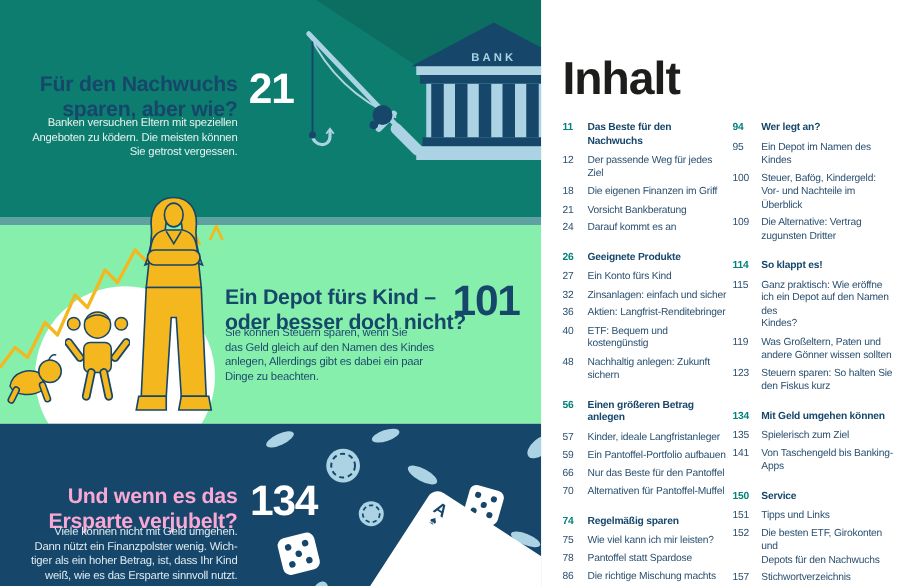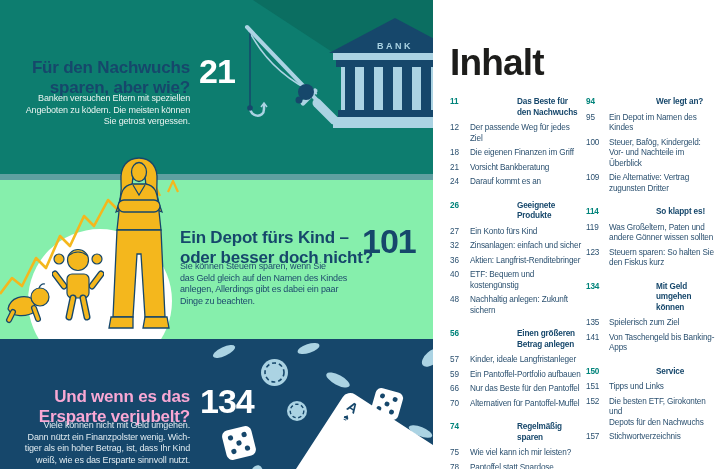--- a/index.html
+++ b/index.html
@@ -46,21 +46,21 @@
   .page{position:relative;width:328px;height:469px;background:#ffffff;box-sizing:border-box;padding:44px 0 0 17px;}
   .page h1{margin:0 0 16px 0;font-size:37px;font-weight:800;color:#1d1d1b;letter-spacing:-0.8px;line-height:1;}
   .toc-cols{display:flex;gap:3px;}
   .toc-col{width:133px;flex:none;}
   .toc-col:last-child{width:130px;}
   .toc-group{margin-bottom:13px;}
   .toc-row{display:flex;margin-bottom:4px;font-size:8.2px;line-height:1.28;letter-spacing:-0.15px;color:#2c5170;}
   .toc-row .num{flex:none;width:20px;}
   .toc-col:last-child .toc-row .num{width:23px;}
   .toc-row .lbl{white-space:pre-line;}
-  .toc-row.head{font-weight:800;margin-bottom:5px;gap:47px;}
+  .toc-row.head{font-weight:800;margin-bottom:5px;}
   .toc-row.head .num{color:#00837a;}
   .toc-row.head .lbl{color:#16476b;}
 </style>
 </head>
 <body>
 
 <div class="left">
 
   <section class="sec sec1">
     <div class="dark-diag"></div>
@@ -328,20 +328,26 @@
             <span class="lbl">Die Alternative: Vertrag
 zugunsten Dritter</span>
           </div>
         </div>
         <div class="toc-group">
           <div class="toc-row head">
             <span class="num">114</span>
             <span class="lbl">So klappt es!</span>
           </div>
           <div class="toc-row">
+            <span class="num">115</span>
+            <span class="lbl">Ganz praktisch: Wie eröffne
+ich ein Depot auf den Namen des
+Kindes?</span>
+          </div>
+          <div class="toc-row">
             <span class="num">119</span>
             <span class="lbl">Was Großeltern, Paten und
 andere Gönner wissen sollten</span>
           </div>
           <div class="toc-row">
             <span class="num">123</span>
             <span class="lbl">Steuern sparen: So halten Sie
 den Fiskus kurz</span>
           </div>
         </div>

